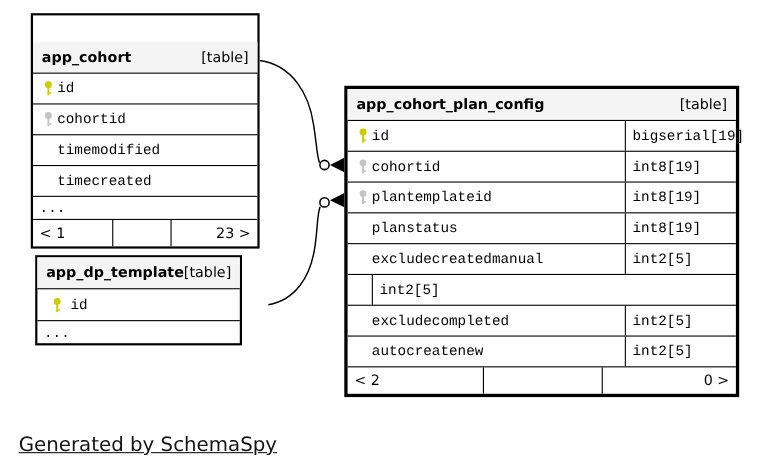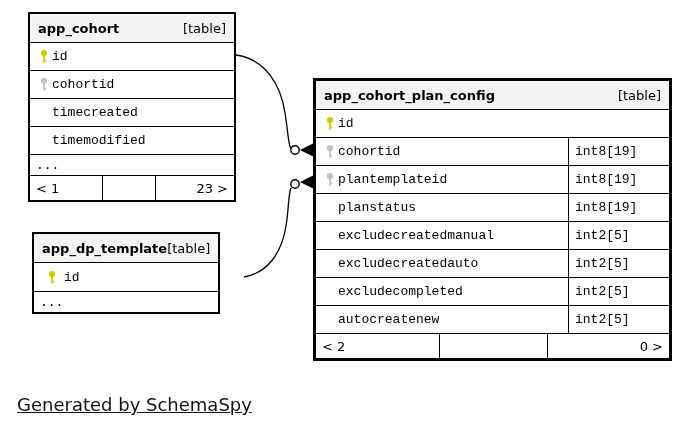--- a/index.html
+++ b/index.html
@@ -41,21 +41,21 @@
       <circle cx="295" cy="150" r="4.2" fill="#fff" stroke="#000" stroke-width="1.4"></circle>
     </g>
     <g>
       <path d="M244,277 C268,273 282,252 286,226 C289,208 288,196 291,188" fill="none" stroke="#000" stroke-width="1.3"></path>
       <polygon points="300,182 313,175.5 313,188.5" fill="#000"></polygon>
       <circle cx="295" cy="184" r="4.2" fill="#fff" stroke="#000" stroke-width="1.4"></circle>
     </g>
   </svg>
 
   <div class="tbl" style="left:28px;top:12px;width:208px;">
-    <div class="th" style="border:none;">
+    <div class="th" style="border:none;margin-top:24px;">
       <span class="tn">app_cohort</span>
       <span class="tt">[table]</span>
     </div>
     <div class="tr">
       <span class="ki pk">
         <svg width="10" height="15" viewBox="0 0 10 15">
             <circle cx="5" cy="4" r="3.1"></circle>
             <rect x="4.1" y="6.4" width="1.8" height="7.2"></rect>
             <rect x="5.9" y="10.8" width="1.7" height="1.5"></rect>
           </svg>
@@ -67,25 +67,25 @@
         <svg width="10" height="15" viewBox="0 0 10 15">
             <circle cx="5" cy="4" r="3.1"></circle>
             <rect x="4.1" y="6.4" width="1.8" height="7.2"></rect>
             <rect x="5.9" y="10.8" width="1.7" height="1.5"></rect>
           </svg>
       </span>
       <span class="cn">cohortid</span>
     </div>
     <div class="tr">
       <span class="ki"></span>
-      <span class="cn">timecreated</span>
+      <span class="cn">timemodified</span>
     </div>
     <div class="tr">
       <span class="ki"></span>
-      <span class="cn">timemodified</span>
+      <span class="cn">timecreated</span>
     </div>
     <div class="tr ell">
       <span>...</span>
     </div>
     <div class="tf">
       <span class="fc" style="width:72px;">&lt; 1</span>
       <span class="fc" style="width:53px;"></span>
       <span class="fc fr" style="flex:1;">23 &gt;</span>
     </div>
   </div>
@@ -97,20 +97,21 @@
     </div>
     <div class="tr">
       <span class="ki pk">
         <svg width="10" height="15" viewBox="0 0 10 15">
             <circle cx="5" cy="4" r="3.1"></circle>
             <rect x="4.1" y="6.4" width="1.8" height="7.2"></rect>
             <rect x="5.9" y="10.8" width="1.7" height="1.5"></rect>
           </svg>
       </span>
       <span class="cn">id</span>
+      <span class="ty">bigserial[19]</span>
     </div>
     <div class="tr">
       <span class="ki fk">
         <svg width="10" height="15" viewBox="0 0 10 15">
             <circle cx="5" cy="4" r="3.1"></circle>
             <rect x="4.1" y="6.4" width="1.8" height="7.2"></rect>
             <rect x="5.9" y="10.8" width="1.7" height="1.5"></rect>
           </svg>
       </span>
       <span class="cn">cohortid</span>
@@ -132,21 +133,20 @@
       <span class="cn">planstatus</span>
       <span class="ty">int8[19]</span>
     </div>
     <div class="tr">
       <span class="ki"></span>
       <span class="cn">excludecreatedmanual</span>
       <span class="ty">int2[5]</span>
     </div>
     <div class="tr">
       <span class="ki"></span>
-      <span class="cn">excludecreatedauto</span>
       <span class="ty">int2[5]</span>
     </div>
     <div class="tr">
       <span class="ki"></span>
       <span class="cn">excludecompleted</span>
       <span class="ty">int2[5]</span>
     </div>
     <div class="tr">
       <span class="ki"></span>
       <span class="cn">autocreatenew</span>

